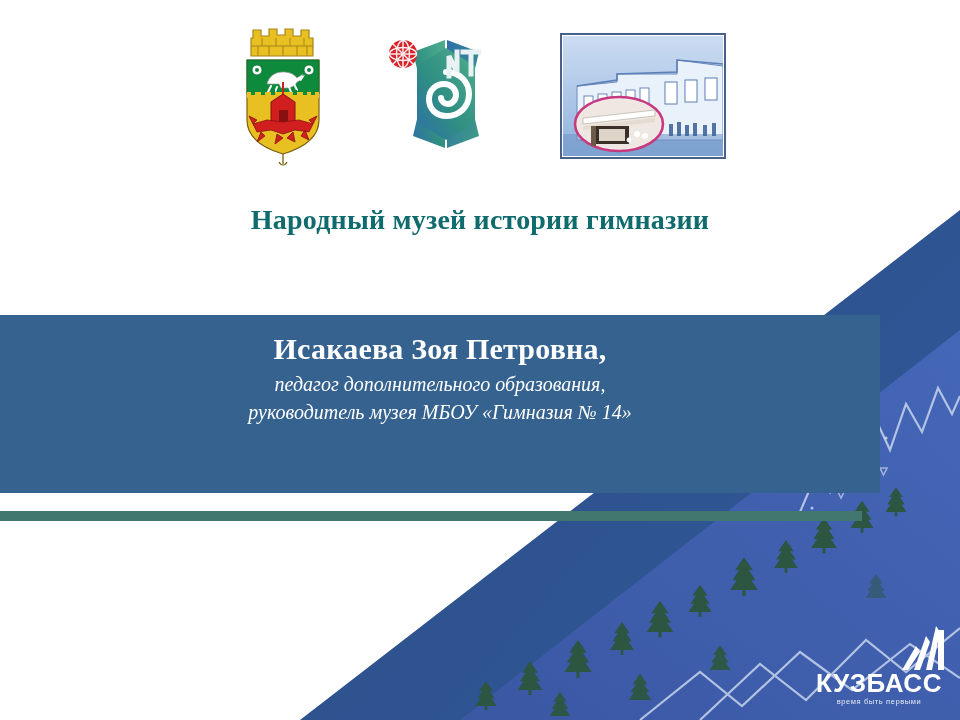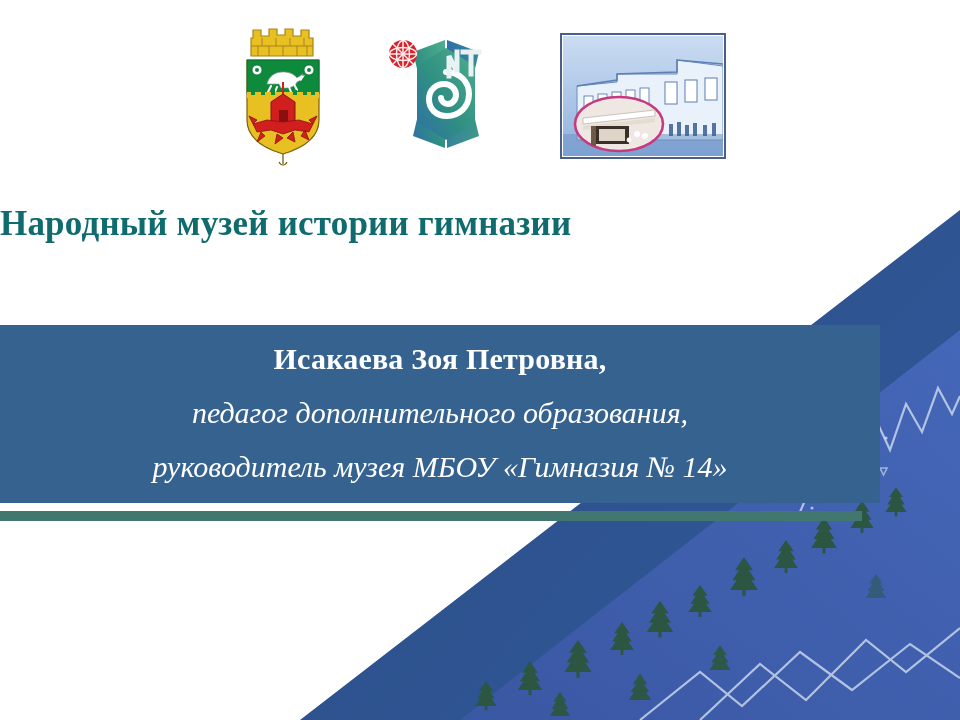--- a/index.html
+++ b/index.html
@@ -45,52 +45,51 @@
   .logo-emblem { width: 126px; height: 124px; margin-top: 14px; }
   .logo-photo  { width: 172px; height: 132px; margin-top: 12px; }
   .logo svg { display: block; width: 100%; height: 100%; }
 
   
   .slide-title {
     position: absolute;
     top: 205px;
     left: 0;
     width: 960px;
-    text-align: left;
-    font-size: 35px;
+    text-align: center;
+    font-size: 28px;
     font-weight: bold;
     color: #0f6b6d;
     letter-spacing: 0.2px;
     line-height: 1.1;
   }
 
   
   .author-band {
     position: absolute;
     left: 0;
-    top: 325px;
+    top: 315px;
     width: 880px;
     height: 178px;
     background: #35628f;
     color: #ffffff;
     text-align: center;
     box-sizing: border-box;
     padding-top: 14px;
   }
   .author-name {
     font-size: 30px;
     font-weight: bold;
     line-height: 1.35;
     letter-spacing: 0.2px;
   }
   .author-role {
-    font-size: 30px;
+    font-size: 20px;
     font-style: italic;
     line-height: 1.42;
-    margin-top: 12px;
   }
 
   
   .teal-rule {
     position: absolute;
     left: 0;
     top: 511px;
     width: 862px;
     height: 10px;
     background: #42776f;
@@ -420,14 +419,29 @@
   <div class="slide-title">Народный музей истории гимназии</div>
 
   <div class="author-band">
     <div class="author-name">Исакаева Зоя Петровна,</div>
     <div class="author-role">педагог дополнительного образования,</div>
     <div class="author-role">руководитель музея МБОУ «Гимназия № 14»</div>
   </div>
 
   <div class="teal-rule"></div>
 
+  <div class="kuzbass">
+    <svg viewBox="0 0 146 92" xmlns="http://www.w3.org/2000/svg">
+
+      <g fill="#ffffff">
+        <path d="M 96 54 L 110 30 L 114 36 L 102 54 Z"></path>
+        <path d="M 108 54 L 120 20 L 124 26 L 114 54 Z"></path>
+        <path d="M 120 54 L 130 10 L 134 16 L 126 54 Z"></path>
+        <rect x="132" y="14" width="6" height="40"></rect>
+      </g>
+
+      <text x="73" y="76" text-anchor="middle" font-family="'Liberation Sans', sans-serif" font-size="26" font-weight="bold" letter-spacing="0.5" fill="#ffffff" id="kz-word">КУЗБАСС</text>
+
+      <text x="73" y="88" text-anchor="middle" font-family="'Liberation Sans', sans-serif" font-size="7.5" letter-spacing="0.6" fill="#e2eaf6" id="kz-tag">время быть первыми</text>
+    </svg>
+  </div>
 
 </div>
 
 </body></html>

